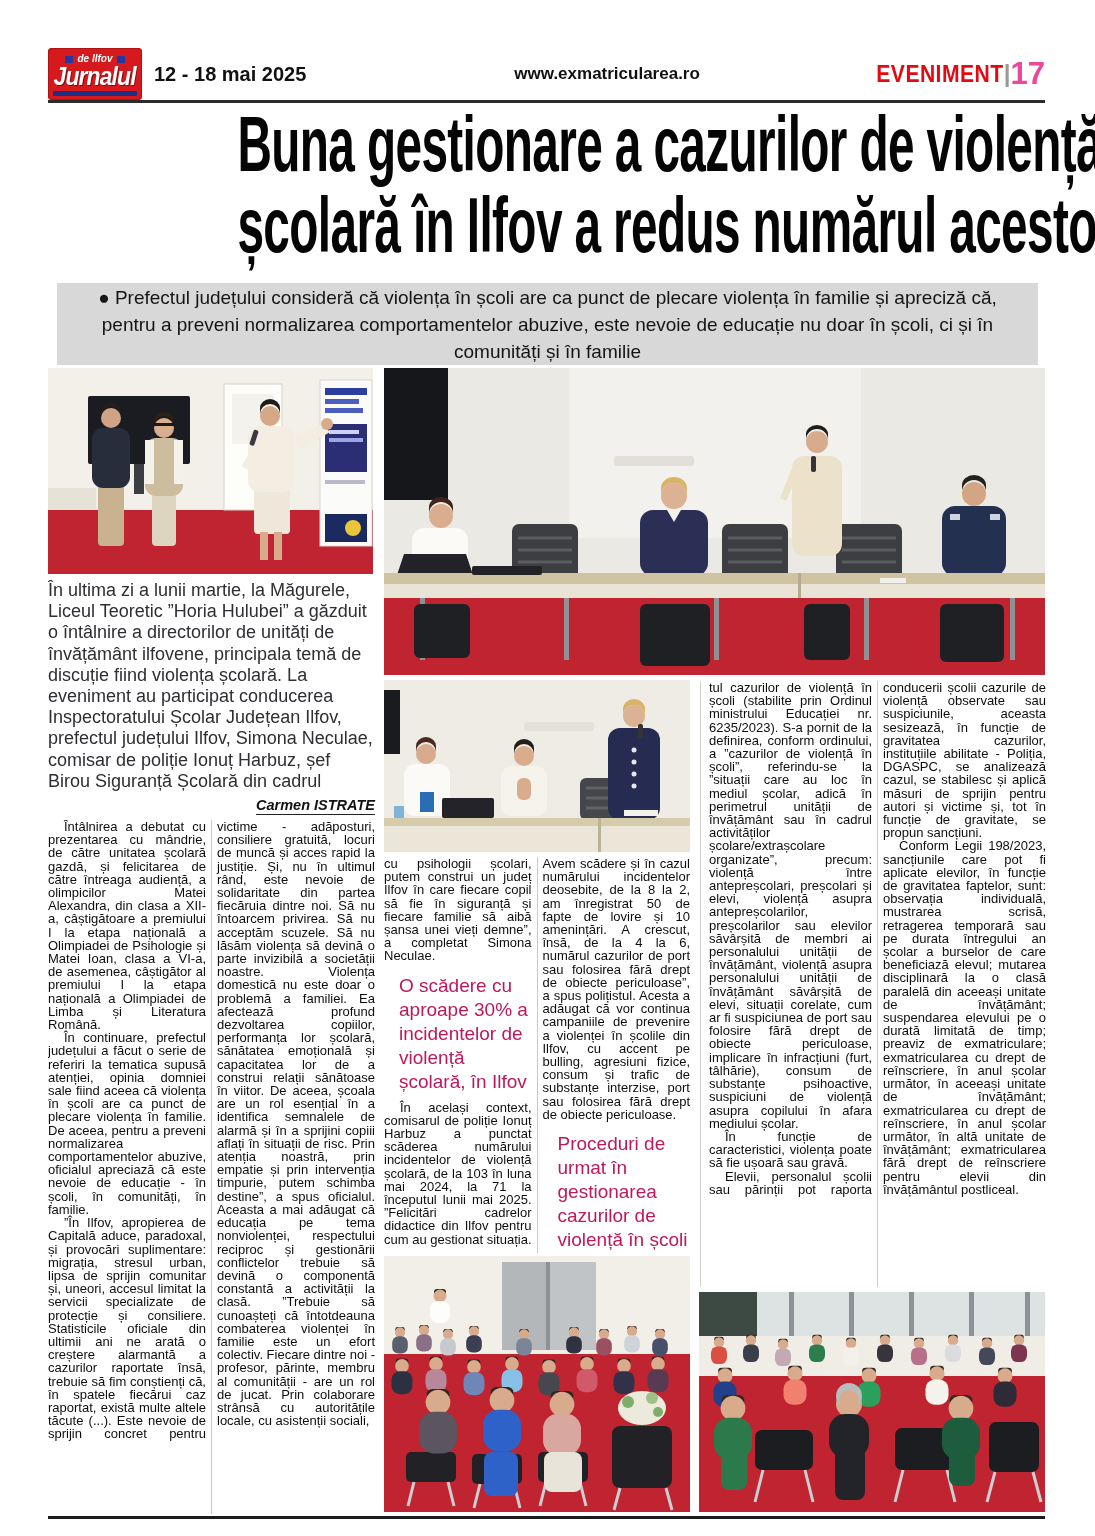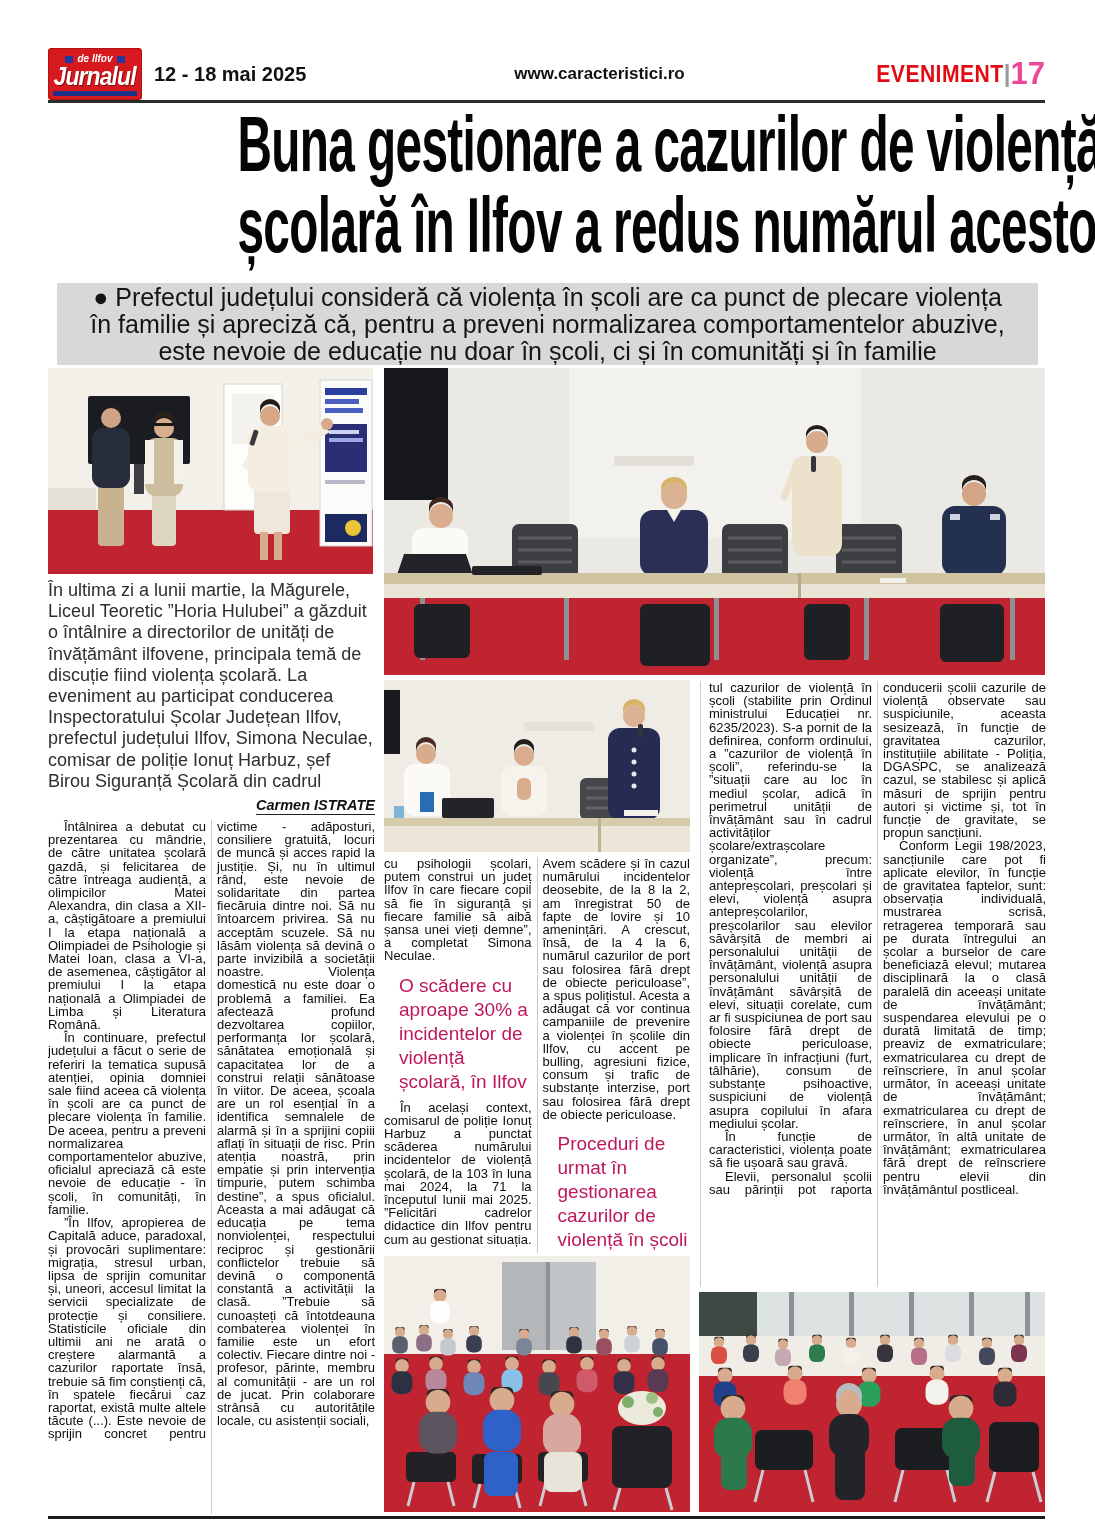--- a/index.html
+++ b/index.html
@@ -25,21 +25,21 @@
   #header-rule{position:absolute;left:48px;top:100px;width:997px;height:3px;background:#2b2b2b;}
 
   
   #headline{position:absolute;left:48px;top:104px;width:997px;text-align:center;}
   #headline .hl{font-weight:bold;font-size:77px;line-height:81px;color:#050505;white-space:nowrap;
         display:block;transform:scaleX(.62);transform-origin:50% 50%;letter-spacing:-1px;}
 
   
   #standfirst{position:absolute;left:57px;top:283px;width:981px;height:82px;background:#d8d8d8;
         display:flex;align-items:center;justify-content:center;}
-  #standfirst p{margin:0;padding:0 26px;font-size:25px;line-height:27px;text-align:center;color:#141414;}
+  #standfirst p{margin:0;padding:0 26px;font-size:19px;line-height:27px;text-align:center;color:#141414;}
 
   
   .photo{position:absolute;overflow:hidden;background:#eee;}
   .photo svg{display:block;}
   #photo-awards{left:48px;top:368px;width:325px;height:206px;}
   #photo-panel{left:384px;top:368px;width:661px;height:307px;}
   #photo-prefect{left:384px;top:680px;width:306px;height:172px;}
   #photo-audience-left{left:384px;top:1256px;width:306px;height:256px;}
   #photo-audience-right{left:699px;top:1292px;width:346px;height:220px;}
 
@@ -68,21 +68,21 @@
     <div id="logo">
       <span class="ltop">
           <i></i>
         <span>de Ilfov</span>
         <i></i>
         </span>
       <span class="lmain">Jurnalul</span>
       <span class="lbar"></span>
     </div>
     <span class="issue-date">12 - 18 mai 2025</span>
-    <span class="site-url">www.caracteristici.ro</span>
+    <span class="site-url">www.exmatricularea.ro</span>
     <span id="section-wrap">
       <span class="section-label">EVENIMENT</span>
       <span class="section-divider">|</span>
       <span class="page-number">17</span>
     </span>
   </div>
   <div id="header-rule"></div>
 
   <div id="headline">
     <span class="hl">Buna gestionare a cazurilor de violență</span>

